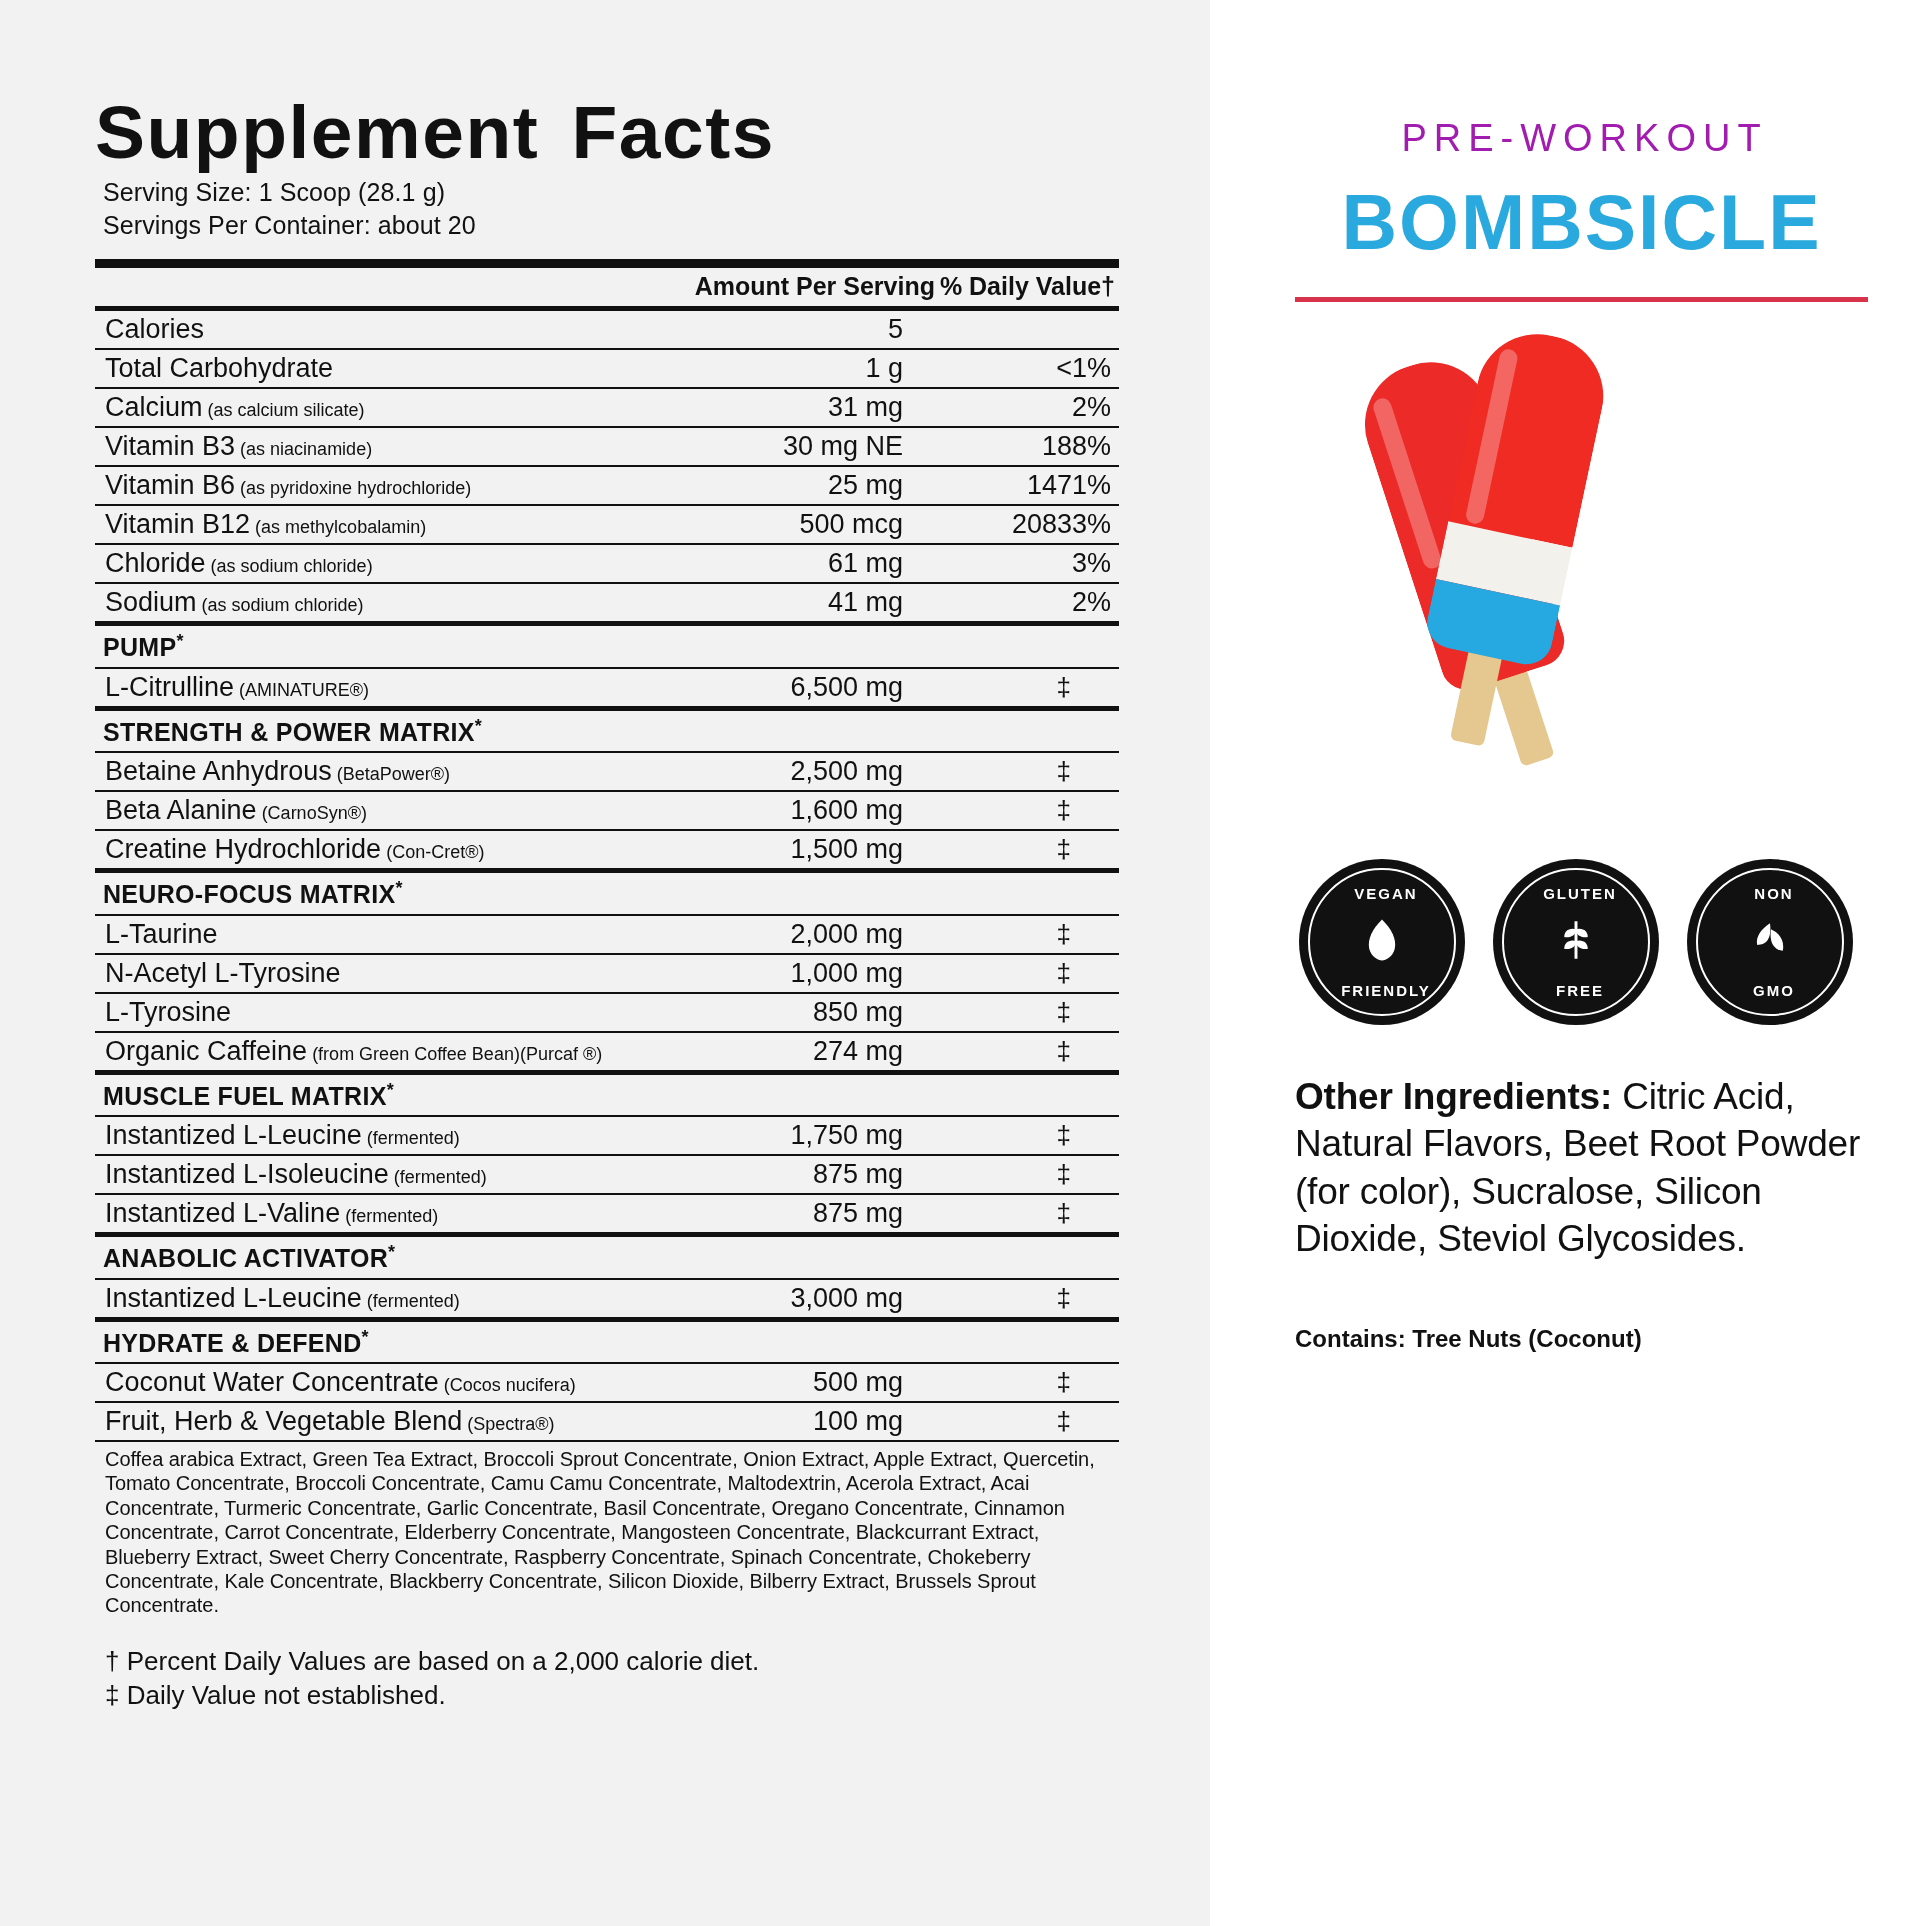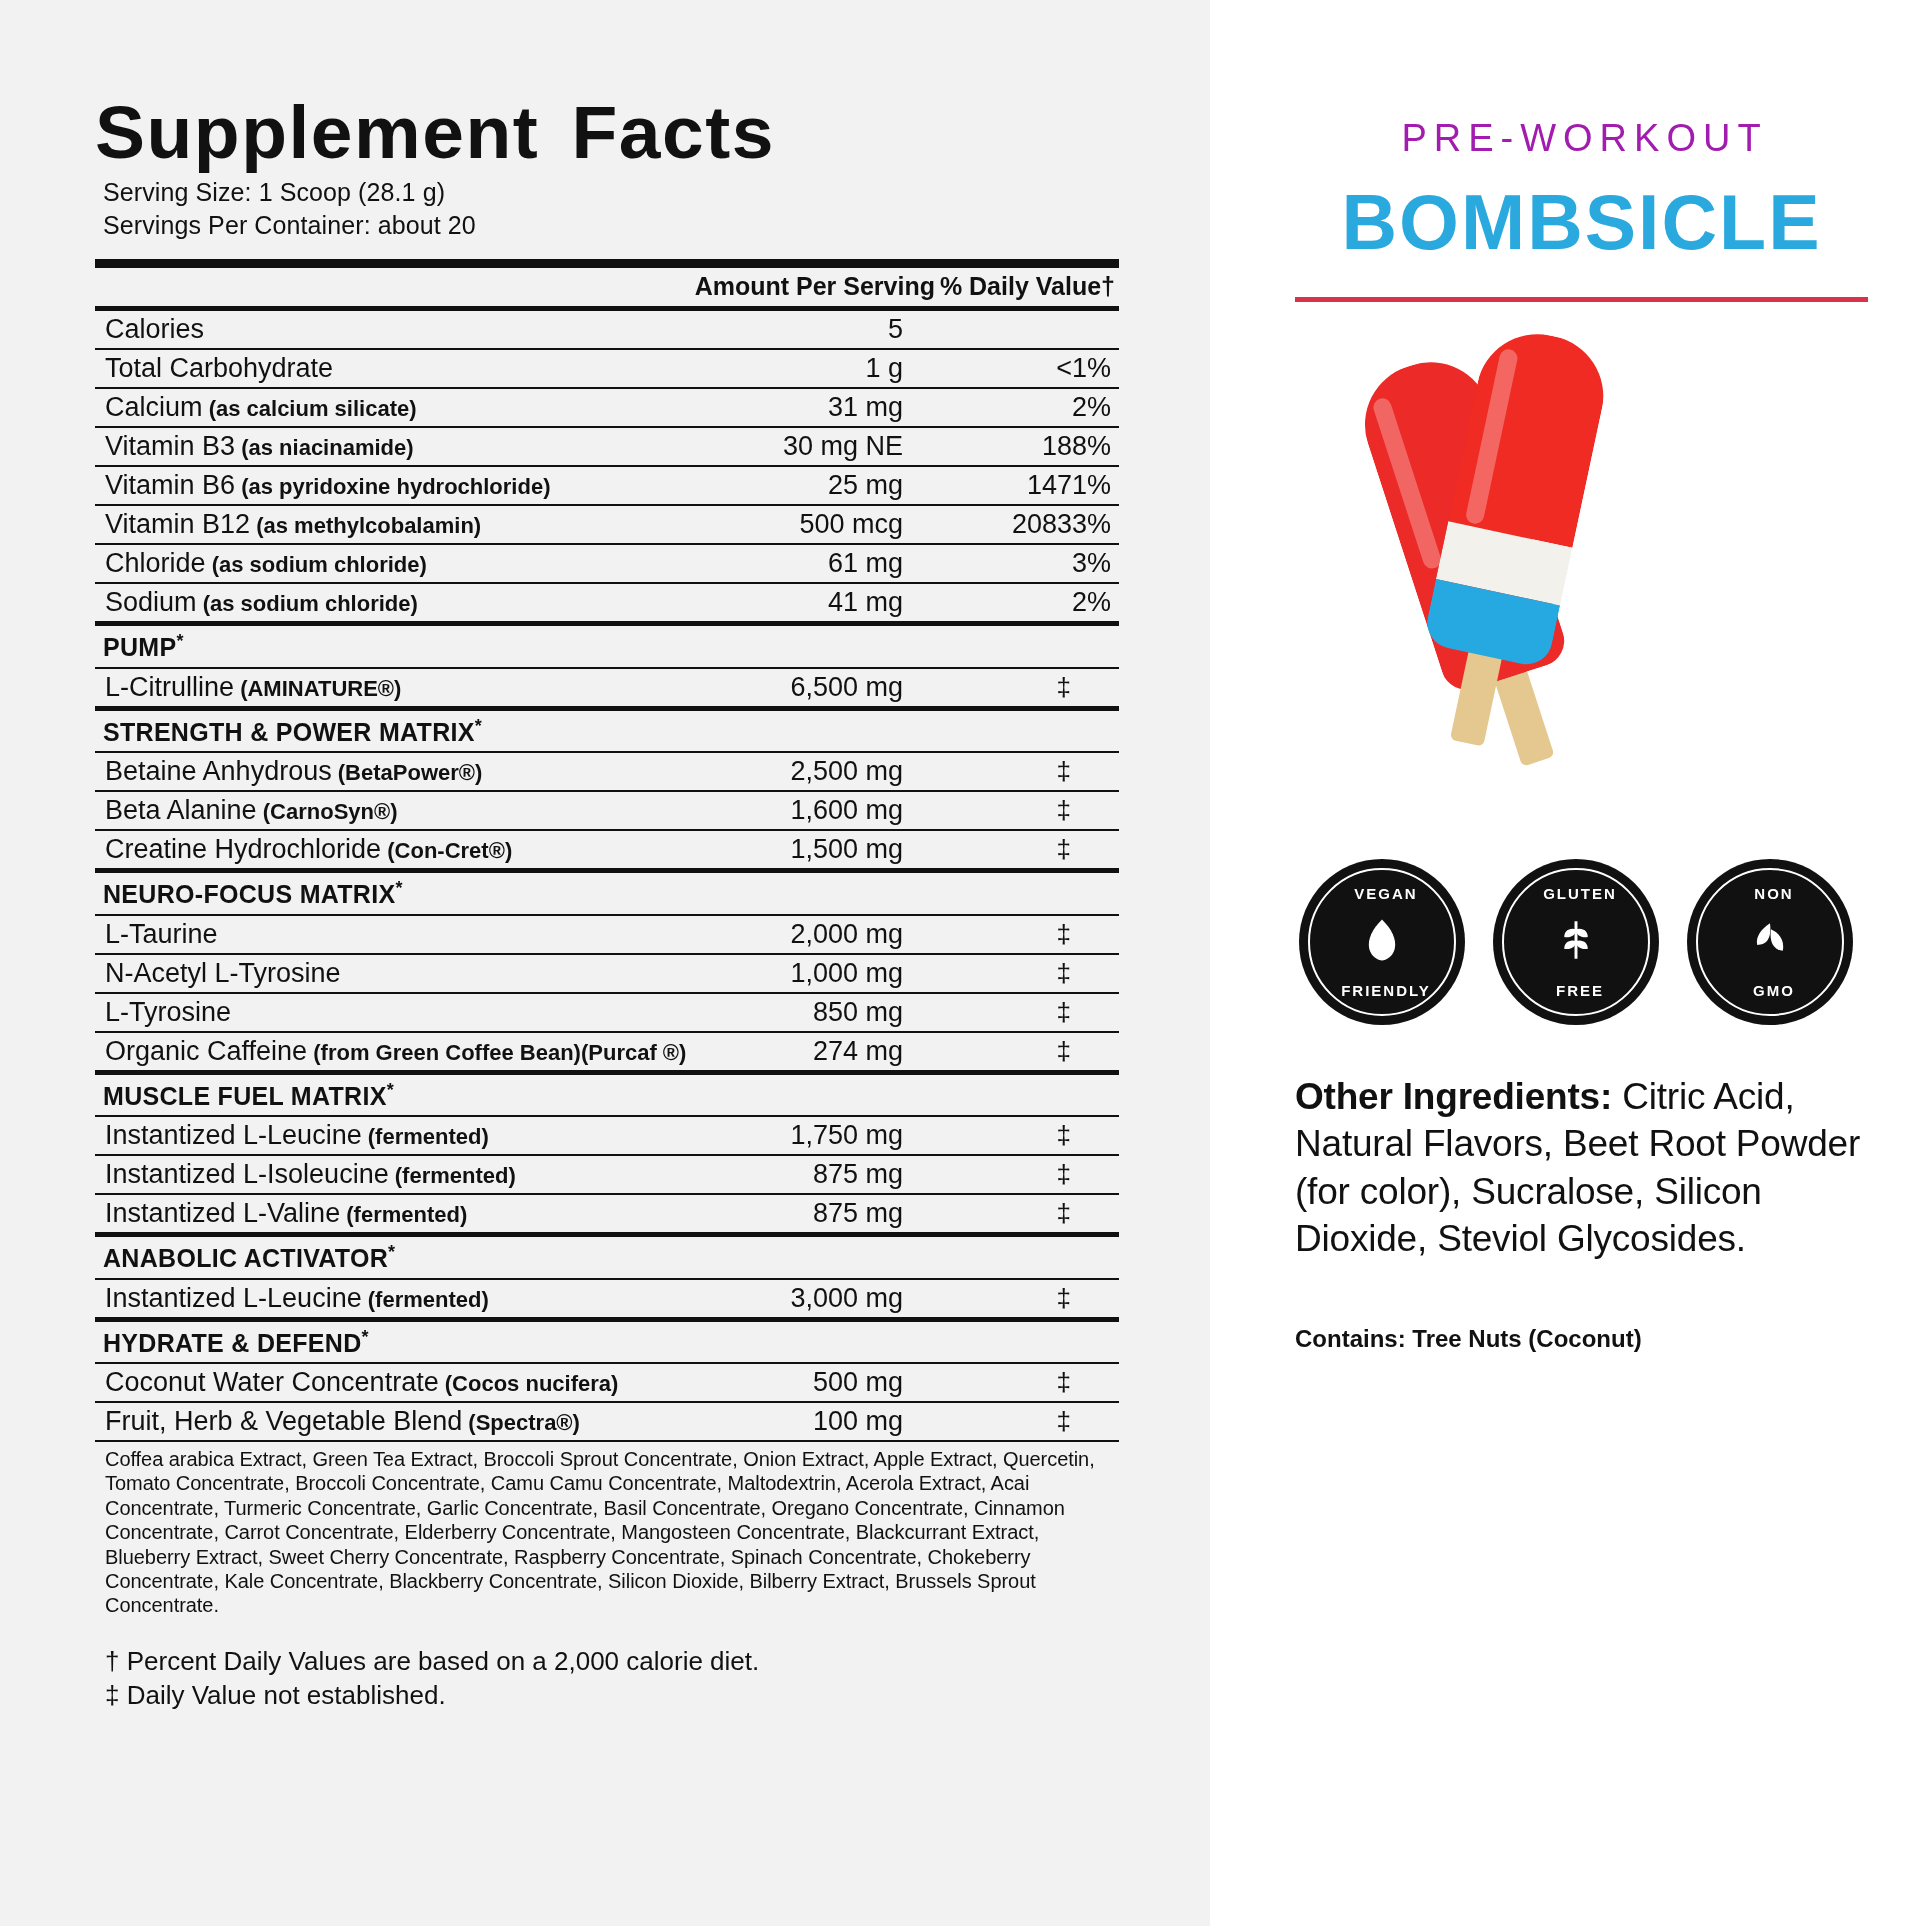--- a/index.html
+++ b/index.html
@@ -76,22 +76,21 @@
     font-size: 27px;
     padding: 3px 0 3px 0;
     line-height: 1.15;
   }
   td.name  { text-align: left; padding-left: 10px !important; }
   td.amt   { text-align: right; padding-right: 34px !important; }
   td.dv    { text-align: right; padding-right: 8px !important; }
   td.dv.dagger { padding-right: 48px !important; font-size: 26px; }
 
   .paren {
-    font-size: 22px;
-    font-weight: bold;
+    font-size: 18px;
   }
 
   tr.grp td {
     font-size: 25px;
     font-weight: bold;
     letter-spacing: 0.3px;
     padding: 5px 0 4px 0;
     text-align: left;
   }
   tr.grp td.name { padding-left: 8px !important; }

